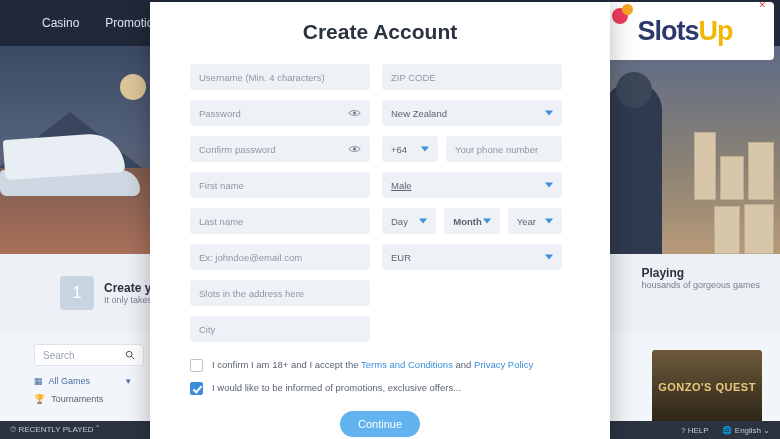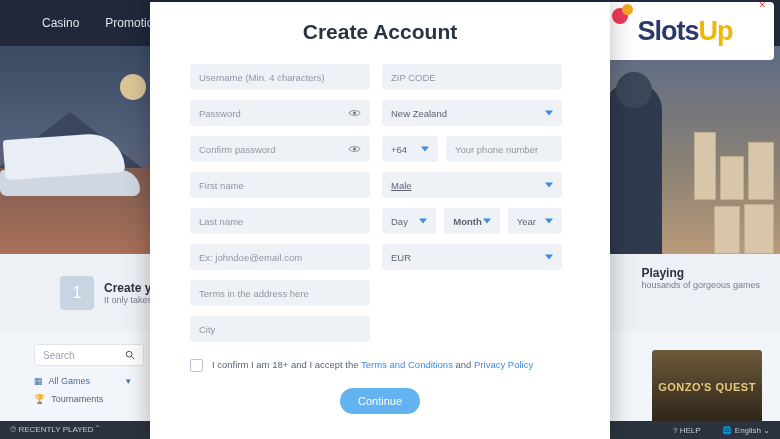--- a/index.html
+++ b/index.html
@@ -130,21 +130,21 @@
     text-align: center;
     letter-spacing: .5px;
   }
   .bg-bottombar {
     position: absolute; left: 0; right: 0; bottom: 0; height: 18px;
     background: #2b3340; color: #c3cad6;
     font-size: 8px;
     display: flex; align-items: center; justify-content: space-between;
     padding: 0 10px;
   }
-  .bg-bottom-right { display: flex; gap: 22px; align-items: center; }
+  .bg-bottom-right { display: flex; gap: 14px; align-items: center; }
 
   
   .modal {
     position: absolute;
     left: 150px; top: 2px;
     width: 460px; height: 439px;
     background: #ffffff;
     box-shadow: 0 0 24px rgba(0,0,0,.28);
     padding: 0 40px;
   }
@@ -368,21 +368,21 @@
 
         <div class="field">
           <span>Last name</span>
         </div>
 
         <div class="field">
           <span>Ex: johndoe@email.com</span>
         </div>
 
         <div class="field">
-          <span>Terms in the address here</span>
+          <span>Slots in the address here</span>
         </div>
 
         <div class="field">
           <span>City</span>
         </div>
       </div>
 
       <div class="col col-right">
 
         <div class="field">
@@ -431,20 +431,24 @@
       </div>
     </div>
 
     <div class="checks">
       <div class="checkrow">
         <div class="cbox"></div>
         <div class="ctext">
           <span>I confirm I am 18+ and I accept the </span><a href="#">Terms and Conditions</a><span> and </span><a href="#">Privacy Policy</a>
         </div>
       </div>
+      <div class="checkrow">
+        <div class="cbox checked"></div>
+        <div class="ctext">I would like to be informed of promotions, exclusive offers...</div>
+      </div>
     </div>
 
     <div class="continue-wrap">
       <button class="continue-btn">Continue</button>
     </div>
   </div>
 
 </div>
 
 </body></html>

